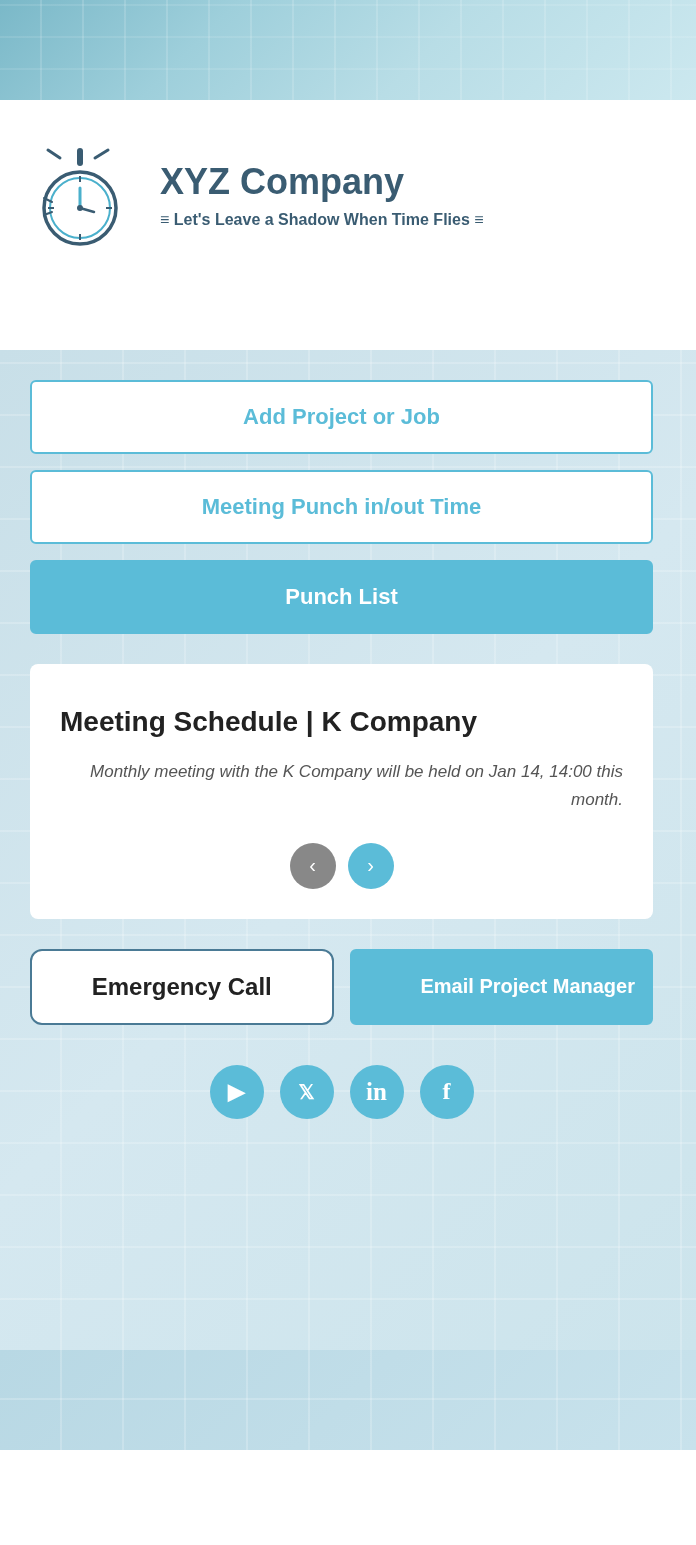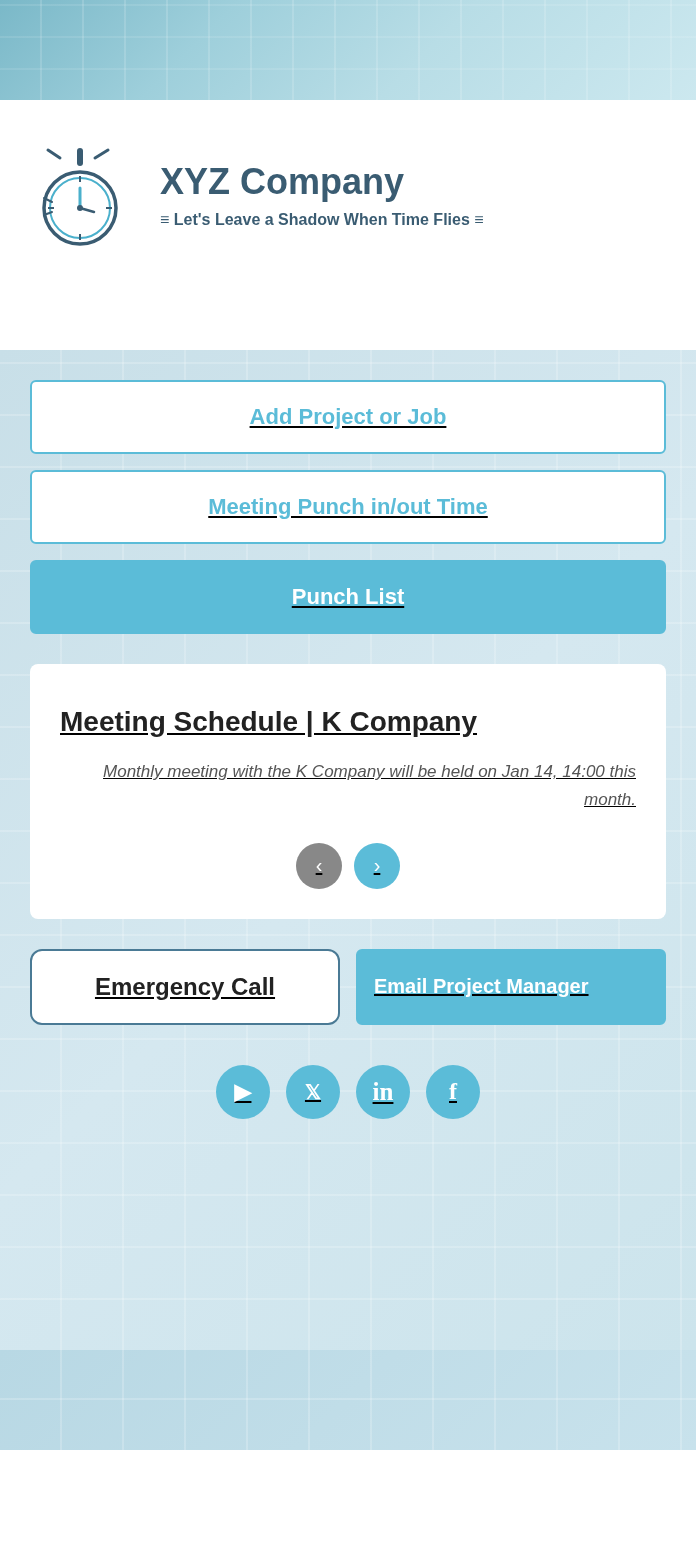--- a/index.html
+++ b/index.html
@@ -79,24 +79,23 @@
     
     .spacer {
       height: 60px;
       background: #fff;
     }
 
     
     .main-content {
       width: 100%;
       background: linear-gradient(135deg, #c8dfe8 0%, #d5e8f0 50%, #cce4ec 100%);
-      padding: 30px 30px 50px 30px;
+      padding: 30px 43px 50px 30px;
       position: relative;
       min-height: 1000px;
-      text-decoration: underline;
     }
 
     
     .main-content::before {
       content: '';
       position: absolute;
       inset: 0;
       background:
         repeating-linear-gradient(
           90deg,
@@ -225,21 +224,21 @@
 
     .btn-email {
       flex: 1;
       padding: 22px 16px;
       background: #5bbcd8;
       border: 2px solid #5bbcd8;
       border-radius: 6px;
       font-size: 20px;
       font-weight: bold;
       color: #fff;
-      text-align: left;
+      text-align: right;
       cursor: pointer;
     }
 
     
     .social-icons {
       display: flex;
       justify-content: center;
       gap: 16px;
       position: relative;
       z-index: 1;

